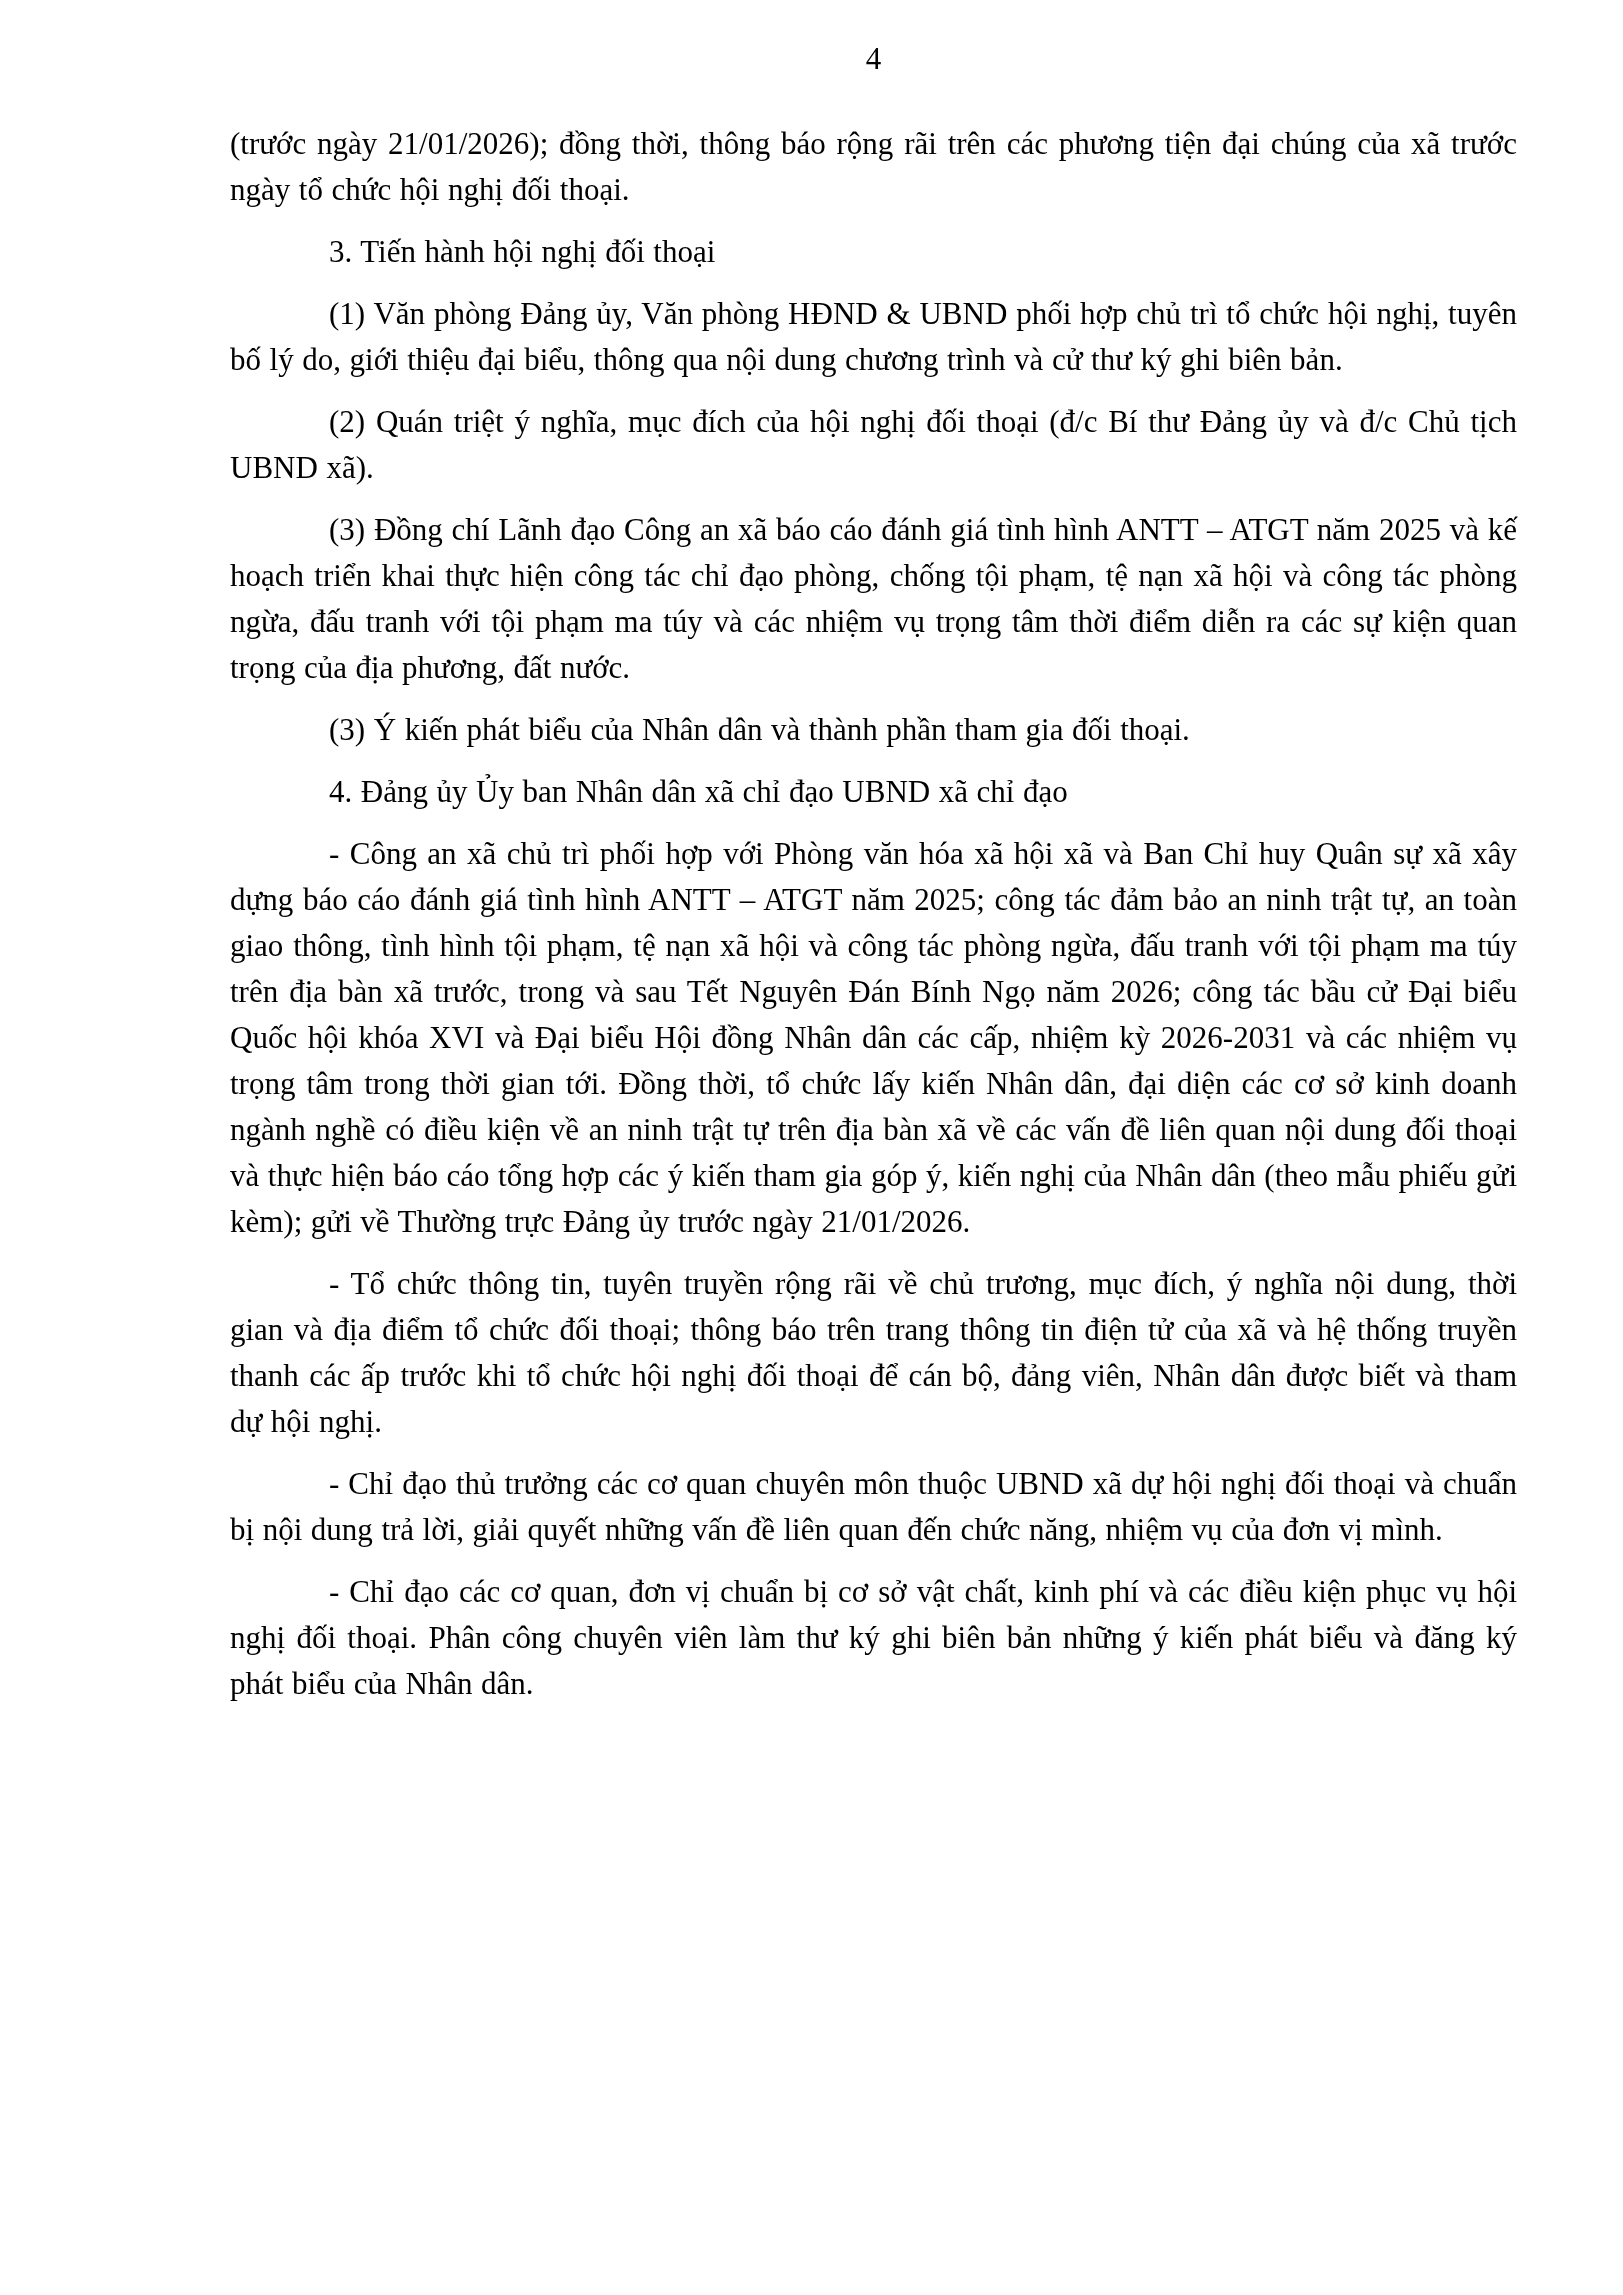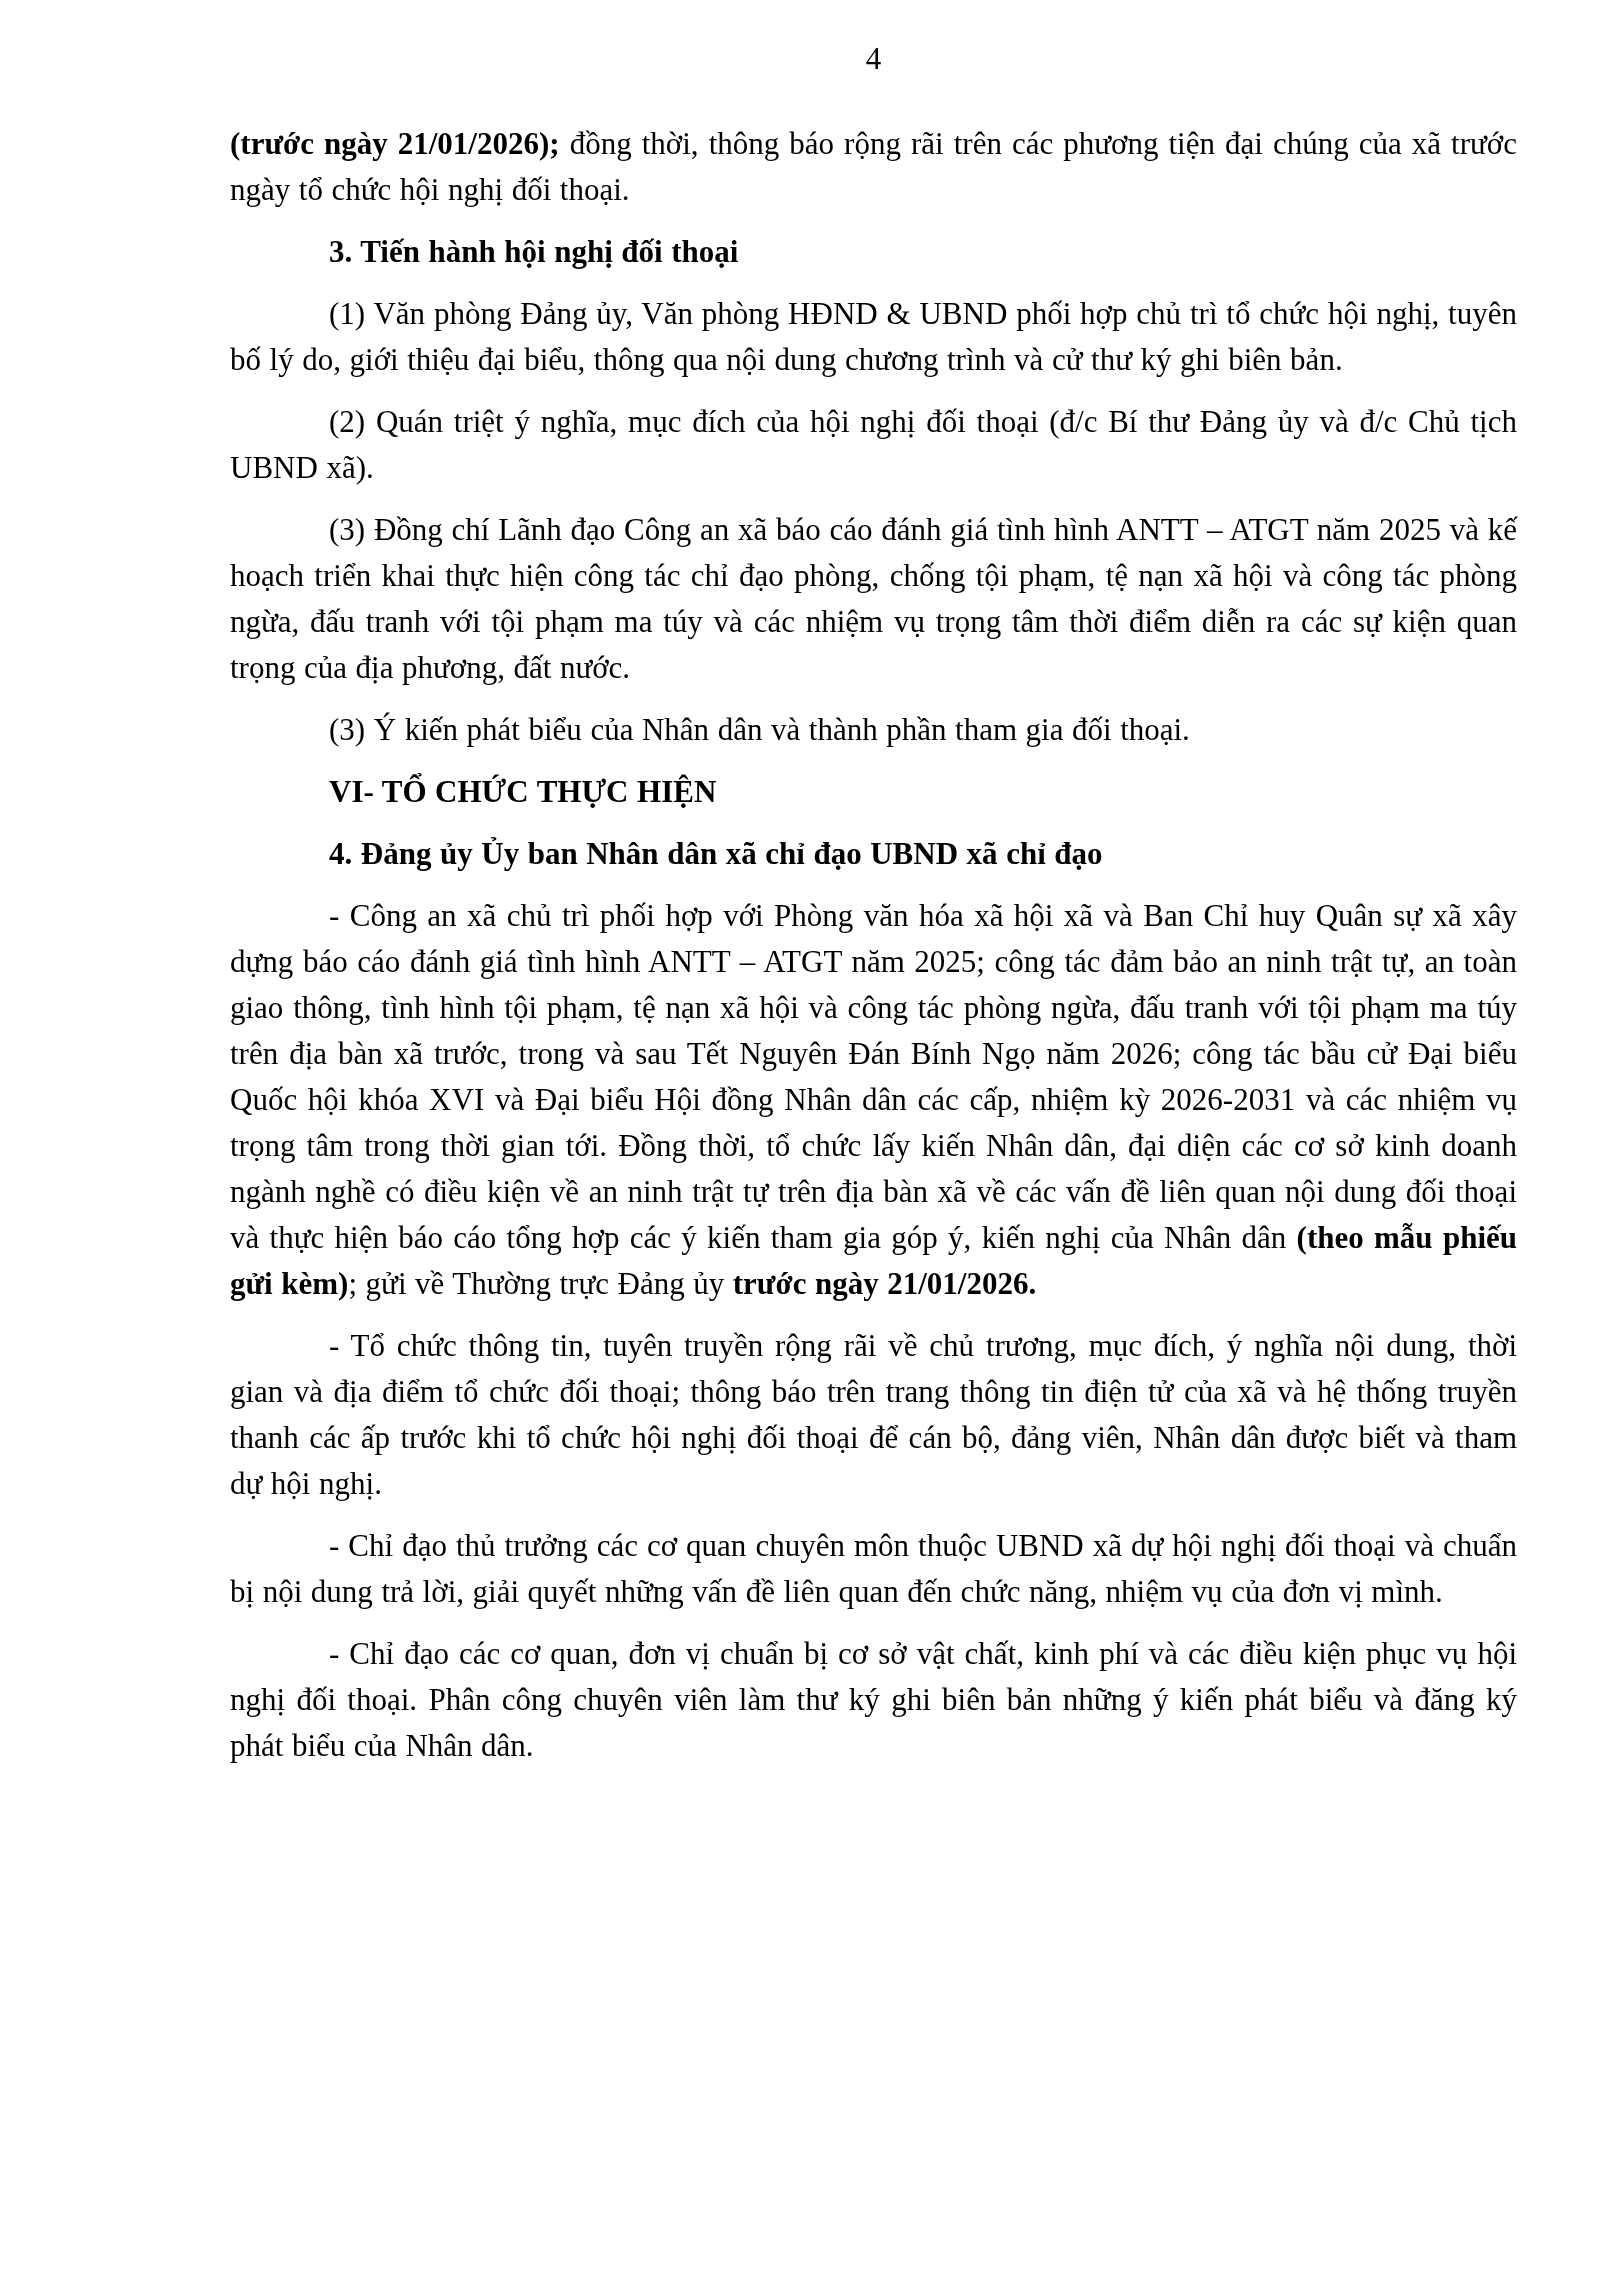--- a/index.html
+++ b/index.html
@@ -32,21 +32,21 @@
     word-spacing: 0.8px;
   }
   .para.indent {
     text-indent: 99px;
   }
   .para.heading {
     font-weight: 700;
     text-align: left;
   }
   .para b {
-    font-weight: 700;
+    font-weight: 400;
   }
 </style>
 </head>
 <body>
 
 <div class="page">
 
   <div class="page-number">4</div>
 
   <p class="para"><b>(trước ngày 21/01/2026);</b><span> đồng thời, thông báo rộng rãi trên các phương tiện đại chúng của xã trước ngày tổ chức hội nghị đối thoại.</span></p>
@@ -56,21 +56,20 @@
   <p class="para indent"><span>(1) Văn phòng Đảng ủy, Văn phòng HĐND &amp; UBND phối hợp chủ trì tổ chức hội nghị, tuyên bố lý do, giới thiệu đại biểu, thông qua nội dung chương trình và cử thư ký ghi biên bản.</span></p>
 
   <p class="para indent"><span>(2) Quán triệt ý nghĩa, mục đích của hội nghị đối thoại (đ/c Bí thư Đảng ủy và đ/c Chủ tịch UBND xã).</span></p>
 
   <p class="para indent"><span>(3) Đồng chí Lãnh đạo Công an xã báo cáo đánh giá tình hình ANTT – ATGT năm 2025 và kế hoạch triển khai thực hiện công tác chỉ đạo phòng, chống tội phạm, tệ nạn xã hội và công tác phòng ngừa, đấu tranh với tội phạm ma túy và các nhiệm vụ trọng tâm thời điểm diễn ra các sự kiện quan trọng của địa phương, đất nước.</span></p>
 
   <p class="para indent"><span>(3) Ý kiến phát biểu của Nhân dân và thành phần tham gia đối thoại.</span></p>
 
 
 
-  <p class="para heading indent"><b>VI- TỔ CHỨC THỰC HIỆN</b></p>
 
   <p class="para heading indent"><b>4. Đảng ủy Ủy ban Nhân dân xã chỉ đạo UBND xã chỉ đạo</b></p>
 
   <p class="para indent"><span>- Công an xã chủ trì phối hợp với Phòng văn hóa xã hội xã và Ban Chỉ huy Quân sự xã xây dựng báo cáo đánh giá tình hình ANTT – ATGT năm 2025; công tác đảm bảo an ninh trật tự, an toàn giao thông, tình hình tội phạm, tệ nạn xã hội và công tác phòng ngừa, đấu tranh với tội phạm ma túy trên địa bàn xã trước, trong và sau Tết Nguyên Đán Bính Ngọ năm 2026; công tác bầu cử Đại biểu Quốc hội khóa XVI và Đại biểu Hội đồng Nhân dân các cấp, nhiệm kỳ 2026-2031 và các nhiệm vụ trọng tâm trong thời gian tới. Đồng thời, tổ chức lấy kiến Nhân dân, đại diện các cơ sở kinh doanh ngành nghề có điều kiện về an ninh trật tự trên địa bàn xã về các vấn đề liên quan nội dung đối thoại và thực hiện báo cáo tổng hợp các ý kiến tham gia góp ý, kiến nghị của Nhân dân </span><b>(theo mẫu phiếu gửi kèm)</b><span>; gửi về Thường trực Đảng ủy </span><b>trước ngày 21/01/2026.</b></p>
 
   <p class="para indent"><span>- Tổ chức thông tin, tuyên truyền rộng rãi về chủ trương, mục đích, ý nghĩa nội dung, thời gian và địa điểm tổ chức đối thoại; thông báo trên trang thông tin điện tử của xã và hệ thống truyền thanh các ấp trước khi tổ chức hội nghị đối thoại để cán bộ, đảng viên, Nhân dân được biết và tham dự hội nghị.</span></p>
 
   <p class="para indent"><span>- Chỉ đạo thủ trưởng các cơ quan chuyên môn thuộc UBND xã dự hội nghị đối thoại và chuẩn bị nội dung trả lời, giải quyết những vấn đề liên quan đến chức năng, nhiệm vụ của đơn vị mình.</span></p>
 
   <p class="para indent"><span>- Chỉ đạo các cơ quan, đơn vị chuẩn bị cơ sở vật chất, kinh phí và các điều kiện phục vụ hội nghị đối thoại. Phân công chuyên viên làm thư ký ghi biên bản những ý kiến phát biểu và đăng ký phát biểu của Nhân dân.</span></p>

